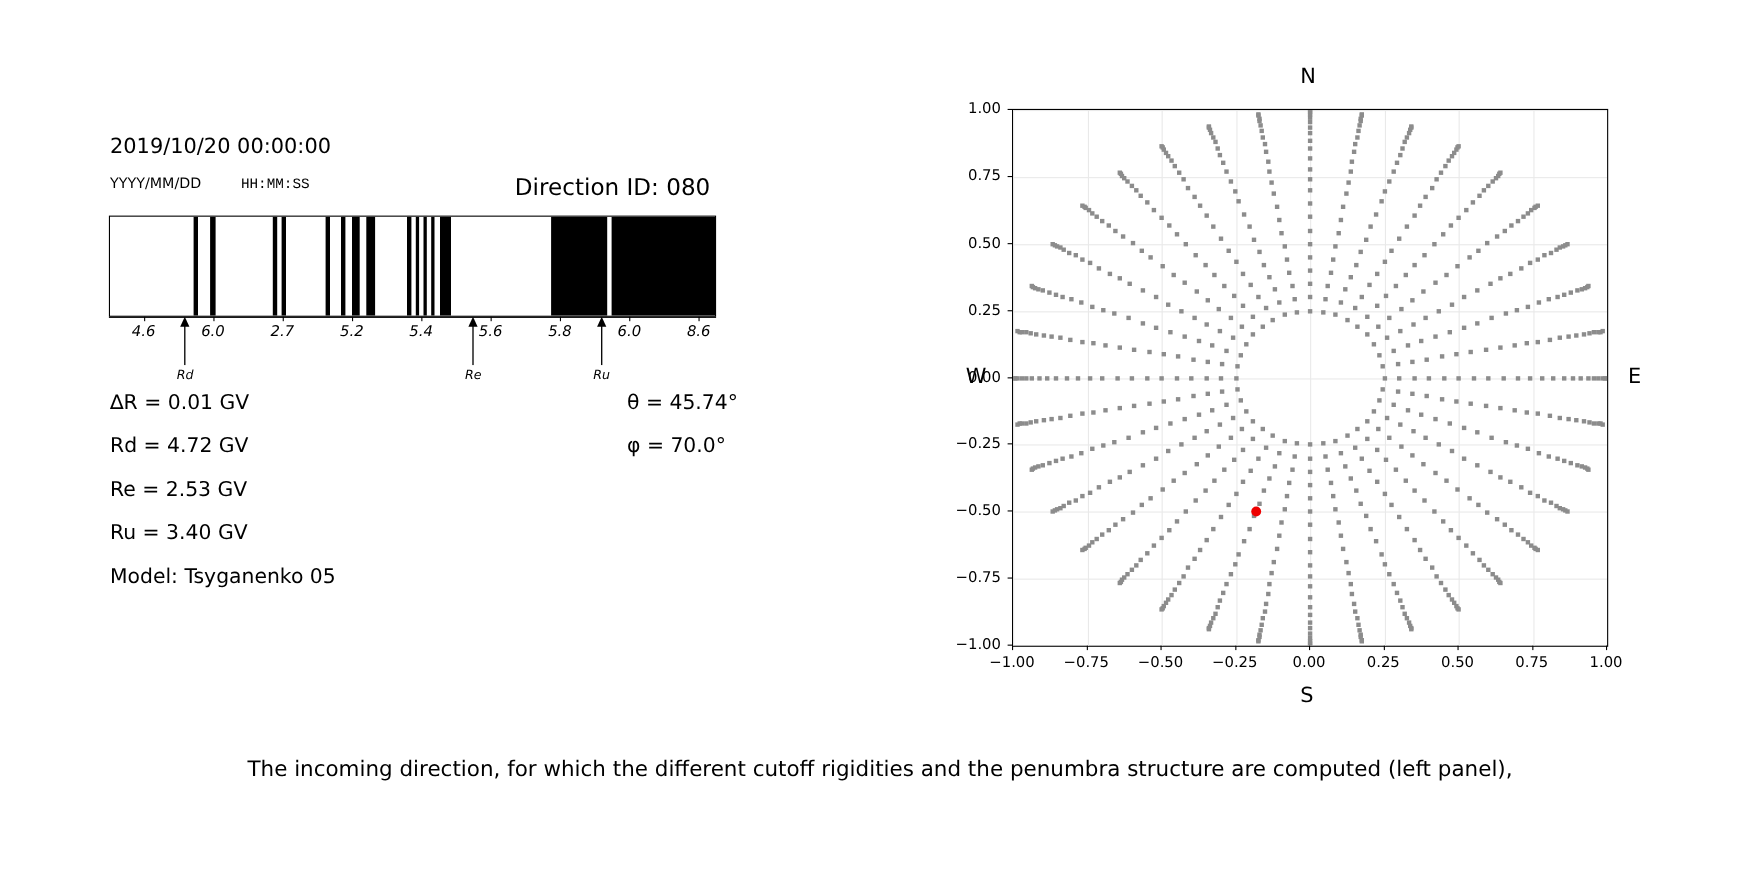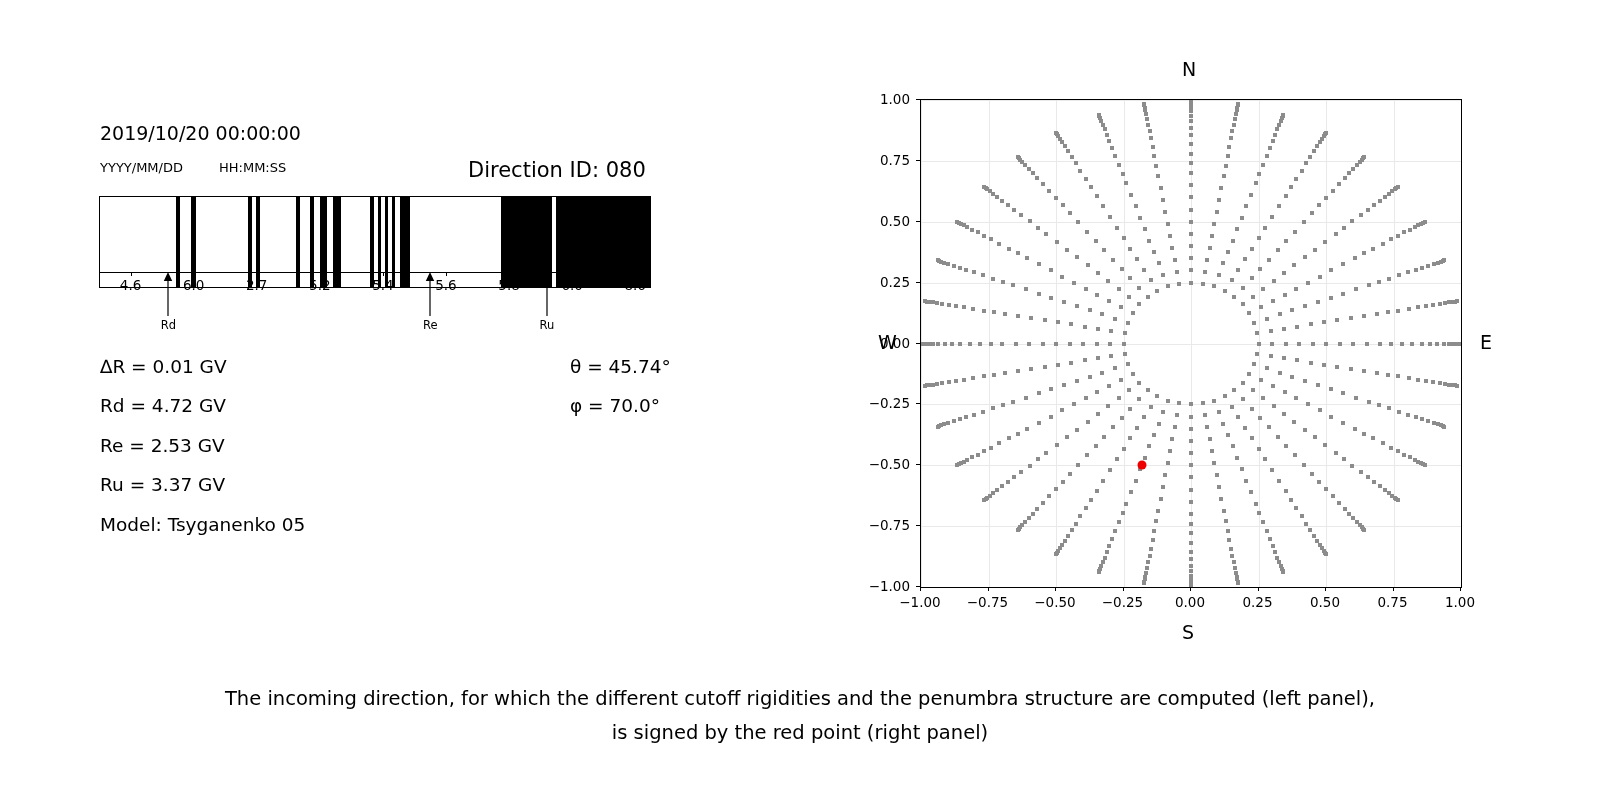--- a/index.html
+++ b/index.html
@@ -23,38 +23,38 @@
   .datetime-line {
     position: absolute; left: 100px; top: 122px;
     font-size: 19px; white-space: nowrap;
   }
   .fmt-date {
     position: absolute; left: 100px; top: 160px;
     font-size: 13px; white-space: nowrap;
   }
   .fmt-time {
     position: absolute; left: 219px; top: 160px;
-    font-size: 13px; white-space: nowrap;
+    font-size: 13px; white-space: nowrap; font-family: Liberation Mono, monospace;
   }
   .dir-id {
     position: absolute; left: 468px; top: 158px;
     font-size: 21px; white-space: nowrap;
   }
 
   
   #penumbra-wrap { position: absolute; left: 99px; top: 196px; width: 552px; height: 92px; }
   #penumbra-bar {
     position: absolute; left: 0; top: 0; width: 552px; height: 92px;
     background: #ffffff; border: 1px solid #000000;
     overflow: hidden;
   }
   .stripe { position: absolute; top: 0; height: 100%; background: #000000; }
 
   
-  #penumbra-axis { position: absolute; left: 99px; top: 272px; width: 552px; height: 60px; }
+  #penumbra-axis { position: absolute; left: 99px; top: 288px; width: 552px; height: 60px; font-style: italic; }
   #axis-line {
     position: absolute; left: 0; top: 0; width: 552px; height: 1px; background: #000000;
   }
   .axis-tick {
     position: absolute; top: 0; width: 1px; height: 4px; background: #000000;
   }
   .axis-tick-label {
     position: absolute; top: 5px; font-size: 13.5px;
     transform: translateX(-50%); white-space: nowrap;
   }
@@ -189,21 +189,21 @@
             <line x1="7" y1="44" x2="7" y2="5" stroke="#000" stroke-width="1.2"></line>
             <path d="M7 0 L11.2 9 L2.8 9 Z" fill="#000"></path>
           </svg></div>
         <div class="marker-label" style="left: 447.909px;">Ru</div>
       </div>
 
     <div id="left-values">
         <div class="val val-left" style="top: 356px;">∆R = 0.01 GV</div>
         <div class="val val-left" style="top: 395.4px;">Rd = 4.72 GV</div>
         <div class="val val-left" style="top: 434.8px;">Re = 2.53 GV</div>
-        <div class="val val-left" style="top: 474.2px;">Ru = 3.37 GV</div>
+        <div class="val val-left" style="top: 474.2px;">Ru = 3.40 GV</div>
         <div class="val val-right" style="top: 356px;">θ = 45.74°</div>
         <div class="val val-right" style="top: 395.4px;">φ = 70.0°</div>
         <div class="model-line" style="top: 513.6px;">Model: Tsyganenko 05</div>
       </div>
 
   </div>
 
   <div id="right-panel">
 
     <div class="compass" id="compass-n" style="left: 392px; top: 58px;">N</div>
@@ -1058,17 +1058,16 @@
       <div class="ax-tick" style="left: 535px; top: 587px; width: 1px; height: 4px;"></div>
       <div class="xtick-label" style="left: 535px; top: 594px;">0.50</div>
       <div class="ax-tick" style="left: 602.5px; top: 587px; width: 1px; height: 4px;"></div>
       <div class="xtick-label" style="left: 602.5px; top: 594px;">0.75</div>
       <div class="ax-tick" style="left: 670px; top: 587px; width: 1px; height: 4px;"></div>
       <div class="xtick-label" style="left: 670px; top: 594px;">1.00</div>
     </div>
 
   <div id="caption">
     <div class="cap-line">The incoming direction, for which the different cutoff rigidities and the penumbra structure are computed (left panel),</div>
-    <div class="cap-line">is signed by the red point (right panel)</div>
   </div>
 
 
 </div>
 
 </body></html>

